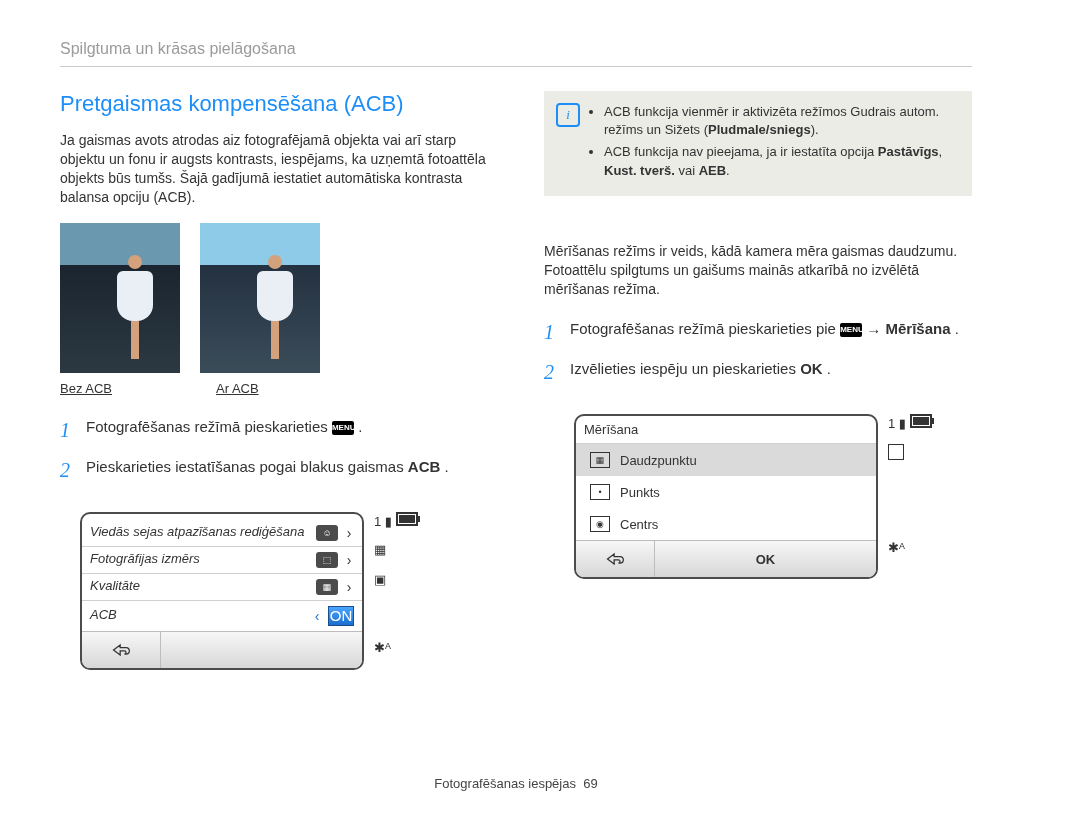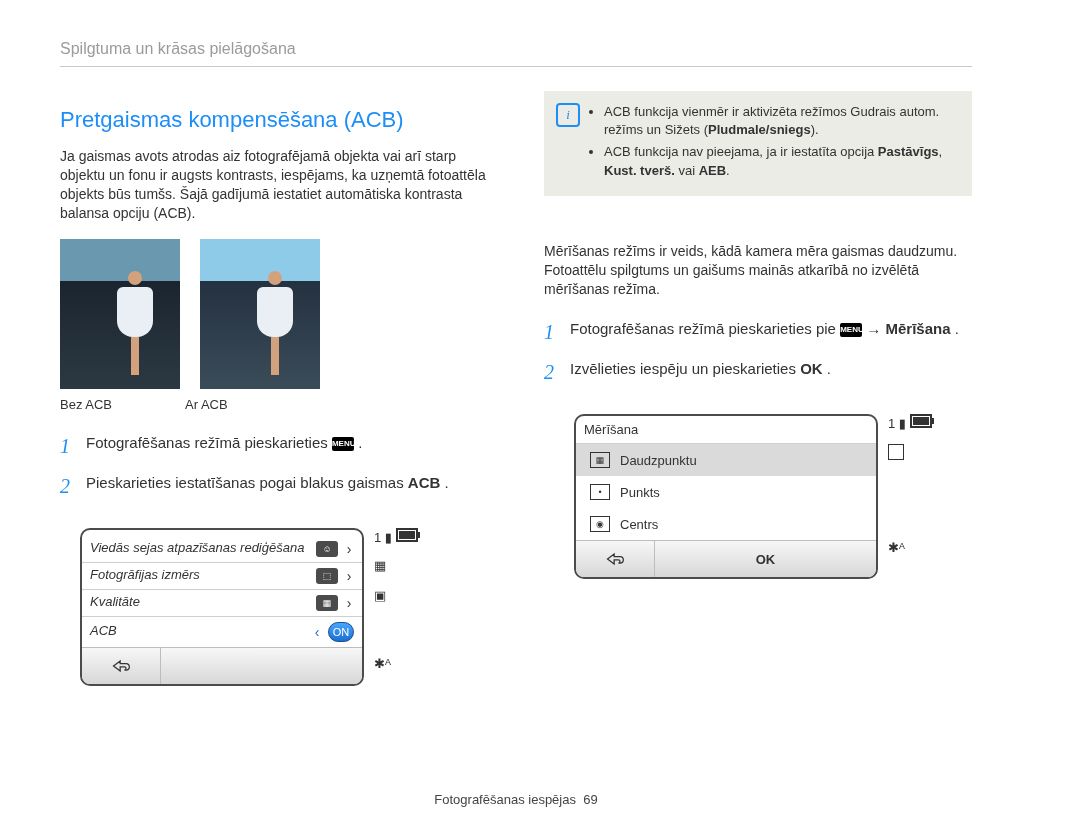--- a/index.html
+++ b/index.html
@@ -25,21 +25,21 @@
   }
   .columns {
     display: flex;
     gap: 56px;
   }
   .col { flex: 1 1 50%; }
   .section-title {
     color: #1d8ef7;
     font-size: 22px;
     font-weight: normal;
-    margin: 16px 0 8px 0;
+    margin: 0 0 8px 0;
   }
   .body-text { font-size: 14px; line-height: 1.35; }
   .images-row {
     display: flex;
     gap: 20px;
     margin: 16px 0 8px 0;
   }
   .thumb {
     width: 120px;
     height: 150px;
@@ -49,21 +49,21 @@
   }
   .thumb.dark::before { content:""; position:absolute; inset:0; background:rgba(0,0,0,.25); }
   .person {
     position:absolute;
     left:55px; top:32px;
     width:40px; height:110px;
   }
   .person .head { width:14px; height:14px; border-radius:50%; background:#d3a27d; margin:0 auto; }
   .person .body { width:36px; height:50px; background:#e9eff4; margin:2px auto 0; border-radius:6px 6px 16px 16px; }
   .person .legs { width:8px; height:38px; background:#d3a27d; margin:0 auto; }
-  .caption-row { display:flex; gap:5px; }
+  .caption-row { display:flex; gap:36px;text-decoration:underline; }
   .caption { width:120px; font-size:13px; }
   .steps { margin-top: 20px; }
   .step { display:flex; gap:10px; margin-bottom:12px; line-height:1.4; }
   .step-num { color:#1d8ef7; font-style:italic; font-size:20px; font-family:Georgia, serif; width:16px; }
   .step .txt { flex:1; font-size:15px; }
   .icon-menu {
     display:inline-block; width:22px; height:14px; background:#000; color:#fff;
     font-size:8px; line-height:14px; text-align:center; border-radius:2px; vertical-align:middle; font-weight:bold;
   }
   .ok-icon { font-weight:bold; display:inline-block; }
@@ -105,21 +105,21 @@
   }
   .panel .row:last-child { border-bottom:none; }
   .panel .row .label { flex:1; line-height:1.1;font-style:italic; }
   .panel .thumb-icon {
     width:22px; height:16px; background:#4b4b4b; border-radius:3px; display:inline-flex;
     color:#fff; font-size:9px; align-items:center; justify-content:center;
   }
   .panel .arrow { color:#333; font-size:14px; width:10px; text-align:center; }
   .panel .on-toggle {
     width:24px; height:18px; border:1px solid #1d4d8e; background:linear-gradient(#4aa6ff,#1b6fd0);
-    color:#fff; font-size:11px; display:flex; align-items:center; justify-content:center; border-radius:10px;text-align:center;
+    color:#fff; font-size:15px; display:flex; align-items:center; justify-content:center; border-radius:0;text-align:center;
   }
   .panel .bottom {
     display:flex;
     background:linear-gradient(#f7f7f7,#d7d7d7);
     border-top:1px solid #bdbdbd;
     height:36px;
   }
   .panel .bottom .btn {
     border-right:1px solid #bdbdbd;
     display:flex; align-items:center; justify-content:center;
@@ -158,21 +158,21 @@
     display:inline-block; width:18px; height:10px; border:2px solid #333; position:relative;
   }
   .side .battery::after { content:""; position:absolute; right:-4px; top:2px; width:2px; height:6px; background:#333;}
   .side .battery .fill { position:absolute; inset:1px; background:#333; }
   .side .sq { display:inline-block; width:14px; height:14px; border:1px solid #333; }
   .side .sq .dot { width:4px; height:4px; border-radius:50%; background:#333; margin:5px auto 0; }
 
   .panel-wrap { display:flex; align-items:flex-start; }
 
   .footer {
-    position:absolute; bottom:8px; left:0; right:0;
+    position:absolute; bottom:24px; left:0; right:0;
     text-align:center; font-size:13px; color:#444;
   }
 </style>
 </head>
 <body>
 
 <div class="page">
   <div class="page-header">Spilgtuma un krāsas pielāgošana</div>
 
   <div class="columns">

